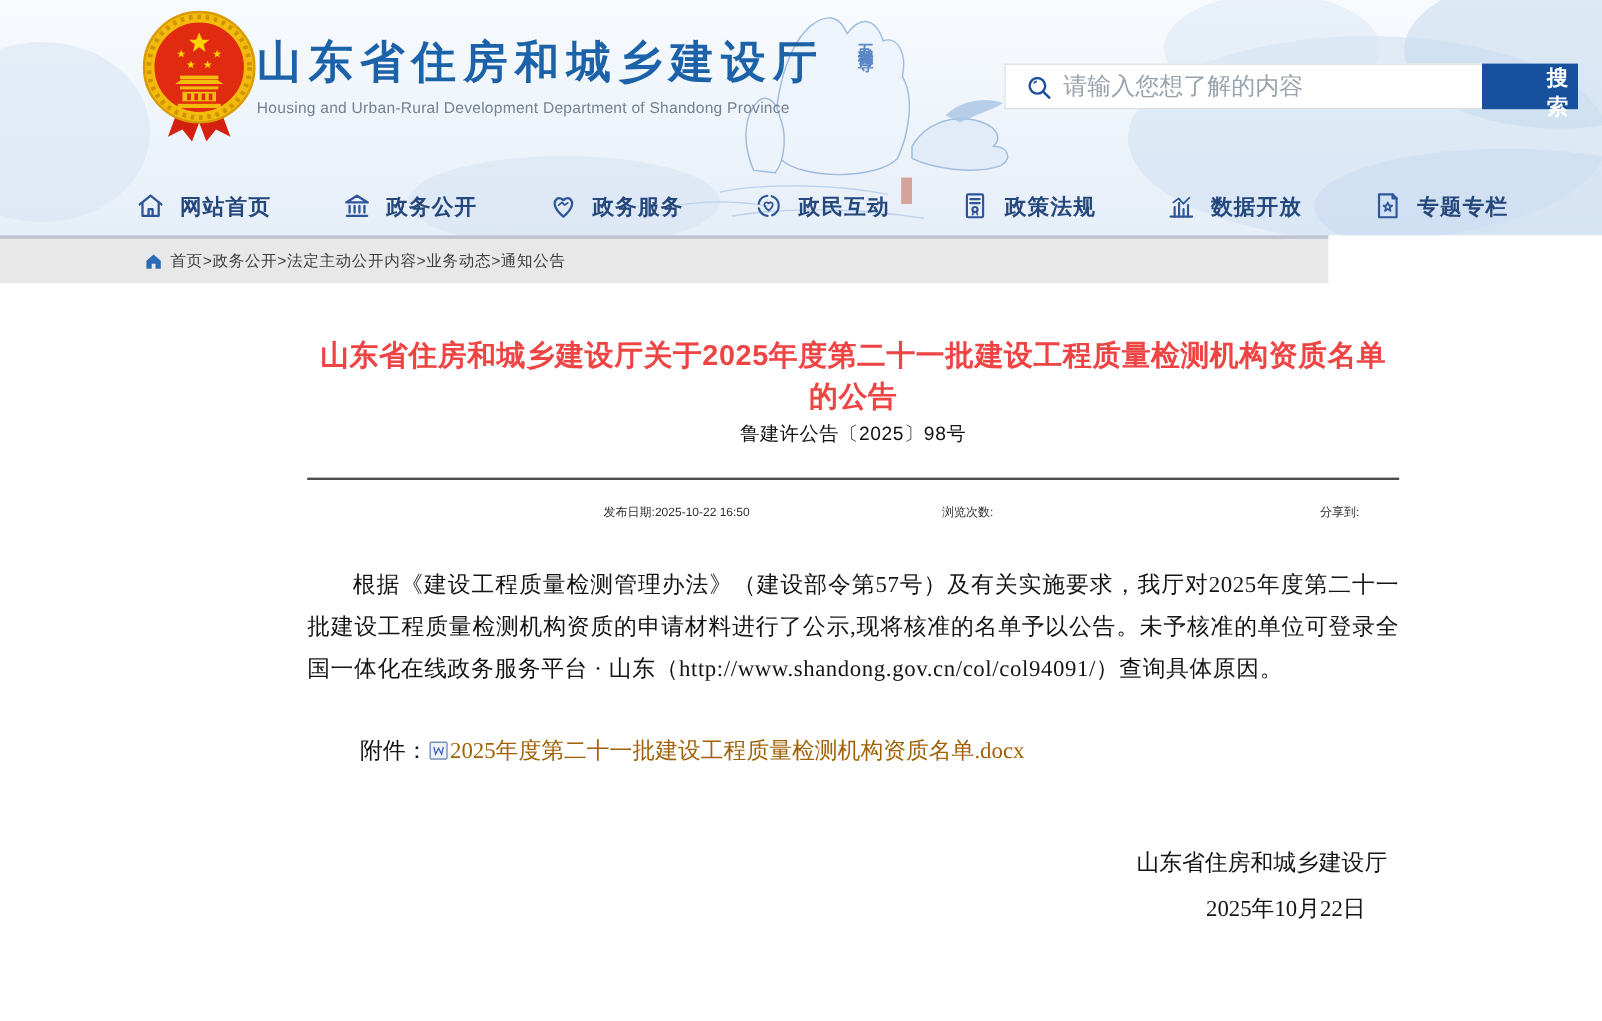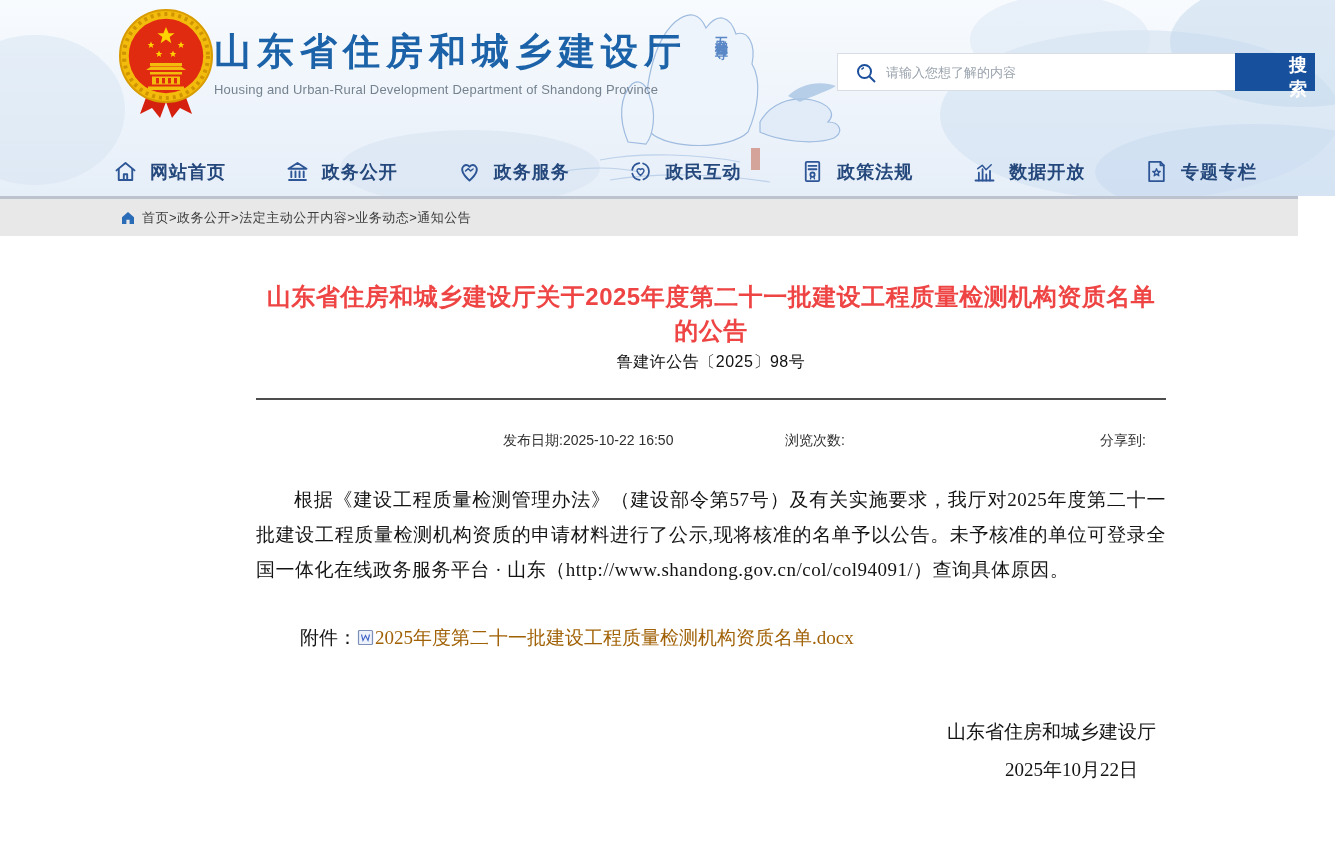--- a/index.html
+++ b/index.html
@@ -15,46 +15,46 @@
 
   .logo { position:absolute; left:118px; top:8px; width:96px; height:112px; }
 
   .titles { position:absolute; left:214px; top:32px; }
   .site-title { color:#1b62a8; font-size:37px; font-weight:bold; letter-spacing:6px; line-height:1.1; }
   .site-sub { color:#75828f; font-size:13px; margin-top:9px; letter-spacing:.2px; }
 
   .search { position:absolute; right:20px; top:53px; width:478px; height:38px; display:flex; }
   .search-box { position:relative; flex:1; background:#ffffff; border:1px solid #d9dee5; border-right:none; }
   .search-box input { width:100%; height:100%; border:none; outline:none; padding:0 10px 0 48px;
-    font-size:13px; color:#0f172a; background:transparent; }
+    font-size:20px; color:#0f172a; background:transparent; }
   .search-box input::placeholder { color:#9aa3ad; }
   .s-icon { position:absolute; left:16px; top:7px; width:24px; height:24px; }
   .search-btn { width:80px; height:38px; background:#17519e; color:#fff; border:none;
     font-size:18px; font-weight:bold; letter-spacing:2px; cursor:pointer;padding-left:48px; }
 
   .nav { position:absolute; left:0; top:136px; width:1335px; height:54px;
     display:flex; justify-content:space-between; align-items:center; padding:0 78px 0 112px; }
   .nav-item { display:flex; align-items:center; gap:11px; text-decoration:none;
     color:#24477c; font-size:18px; font-weight:bold; letter-spacing:1px; cursor:pointer;margin-top:17px; }
   .nav-ico { width:27px; height:27px; display:inline-block; }
   .nav-ico svg { width:27px; height:27px; }
 
   
-  .breadcrumb { width:1298px; height:40px; background:#e8e8e8; border-top:3px solid #bcc3cf;
+  .breadcrumb { width:1107px; height:40px; background:#e8e8e8; border-top:3px solid #bcc3cf;
     display:flex; align-items:center; padding-left:120px; font-size:13px; color:#3c3c3c; }
   .bc-home { width:16px; height:16px; margin-right:6px; display:inline-block; }
   .bc-trail { cursor:pointer; letter-spacing:.5px; }
 
   
   .content { width:910px; margin-left:256px; }
   .article-title { text-align:center; font-size:24px; font-weight:bold; color:#ef4444;
     line-height:34px; margin:44px auto 4px; max-width:900px; letter-spacing:.5px; }
   .doc-num { text-align:center; font-size:16px; color:#111; letter-spacing:.5px; }
   .divider { height:2px; background:#4d4d4d; margin-top:25px; }
-  .meta { position:relative; height:20px; margin-top:32px; font-size:14px; color:#2e2e2e; }
+  .meta { position:relative; height:20px; margin-top:20px; font-size:10px; color:#2e2e2e; }
   .m-date { position:absolute; left:247px; }
   .m-views { position:absolute; left:529px; }
   .m-share { position:absolute; left:844px; }
 
   .serif { font-family:"Liberation Serif","DejaVu Serif",serif; }
   .body-p { margin-top:30px; font-size:19px; line-height:35px; color:#141414;
     text-align:justify; text-align-last:left; text-indent:2em; letter-spacing:.5px; }
   .attachment { margin-top:38px; font-size:19px; color:#141414; padding-left:44px; }
   .doc-file-icon { display:inline-block; width:17px; height:17px; vertical-align:-2px; margin-right:1px; }
   .attach-link { color:#a16207; text-decoration:none; cursor:pointer; }

